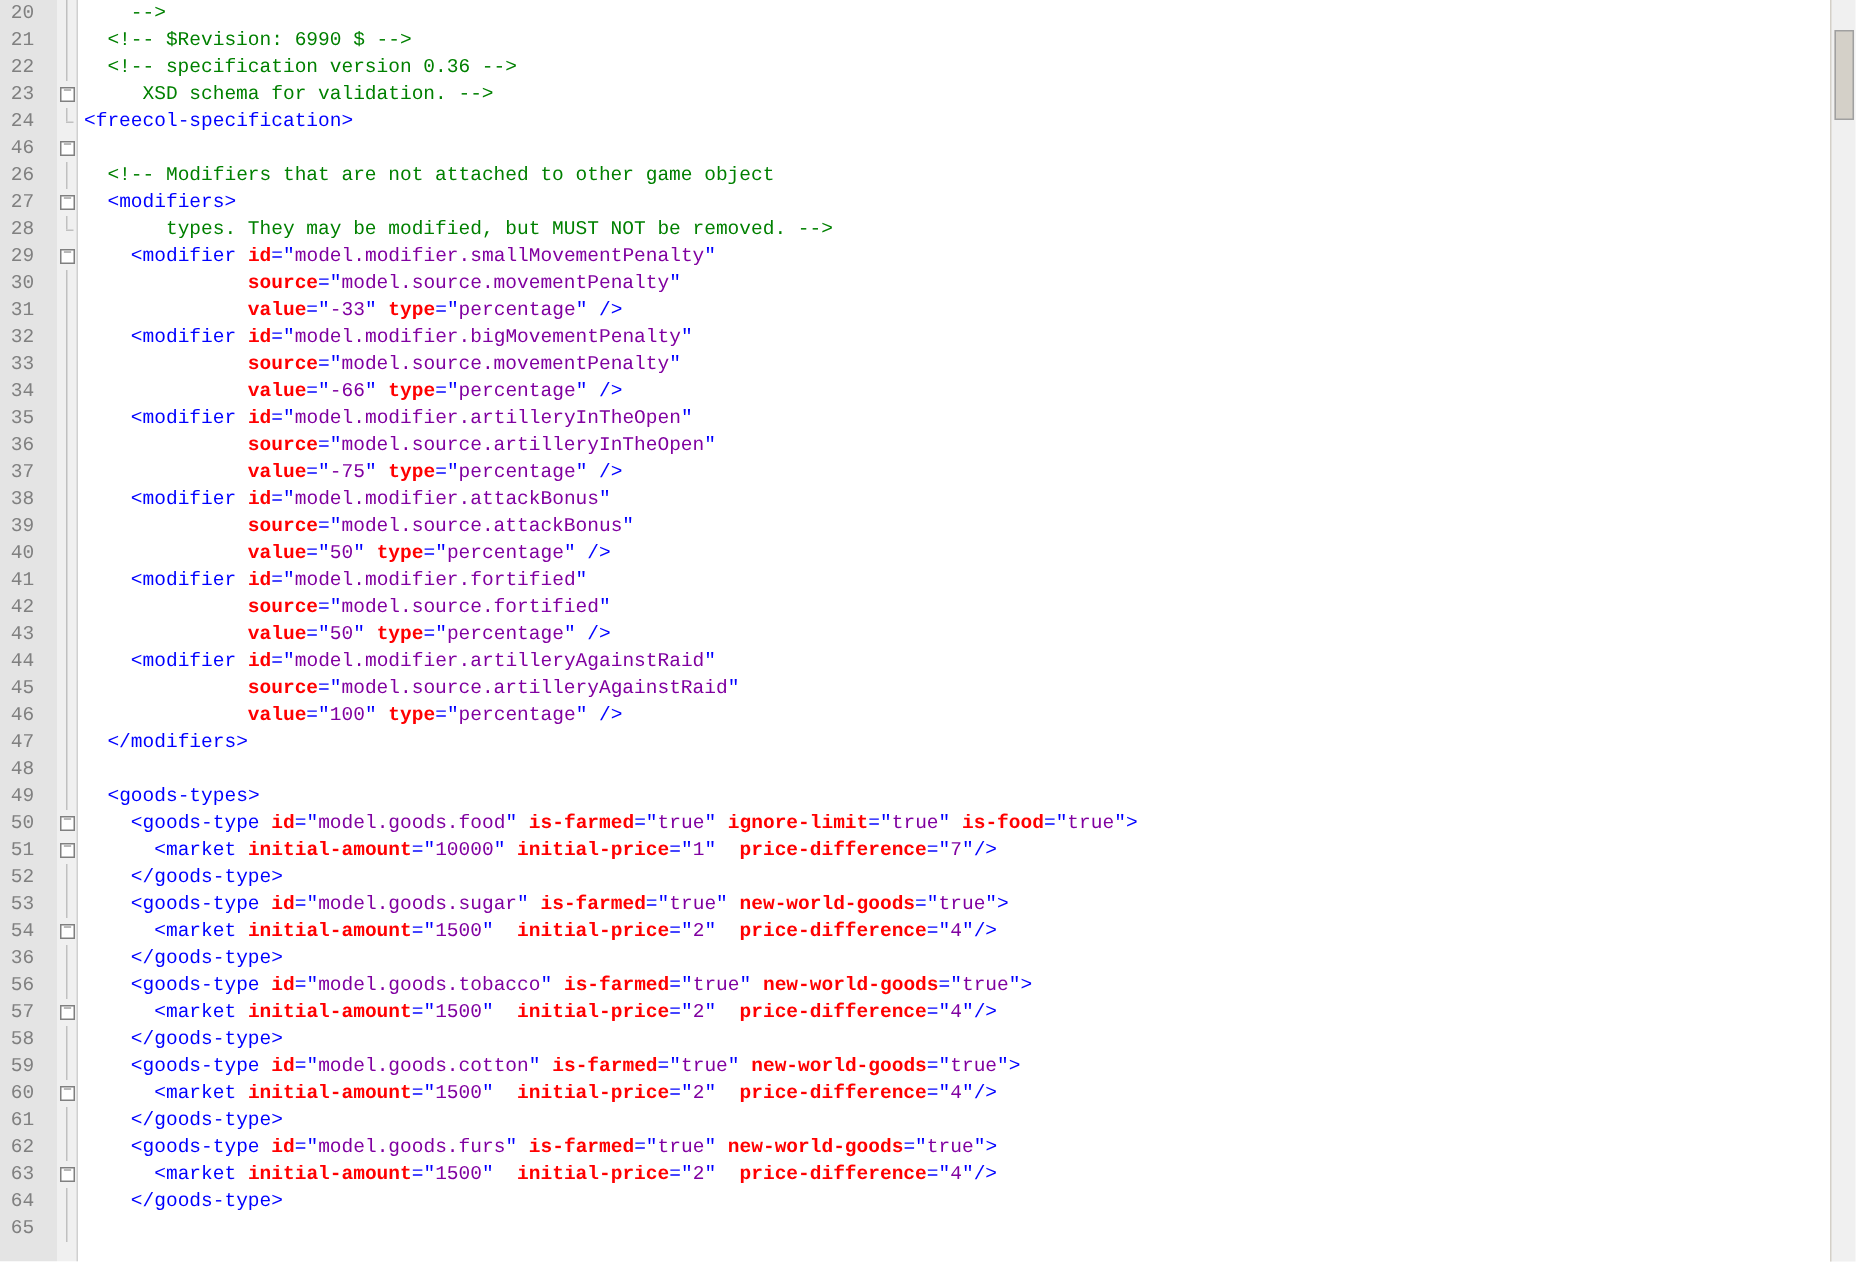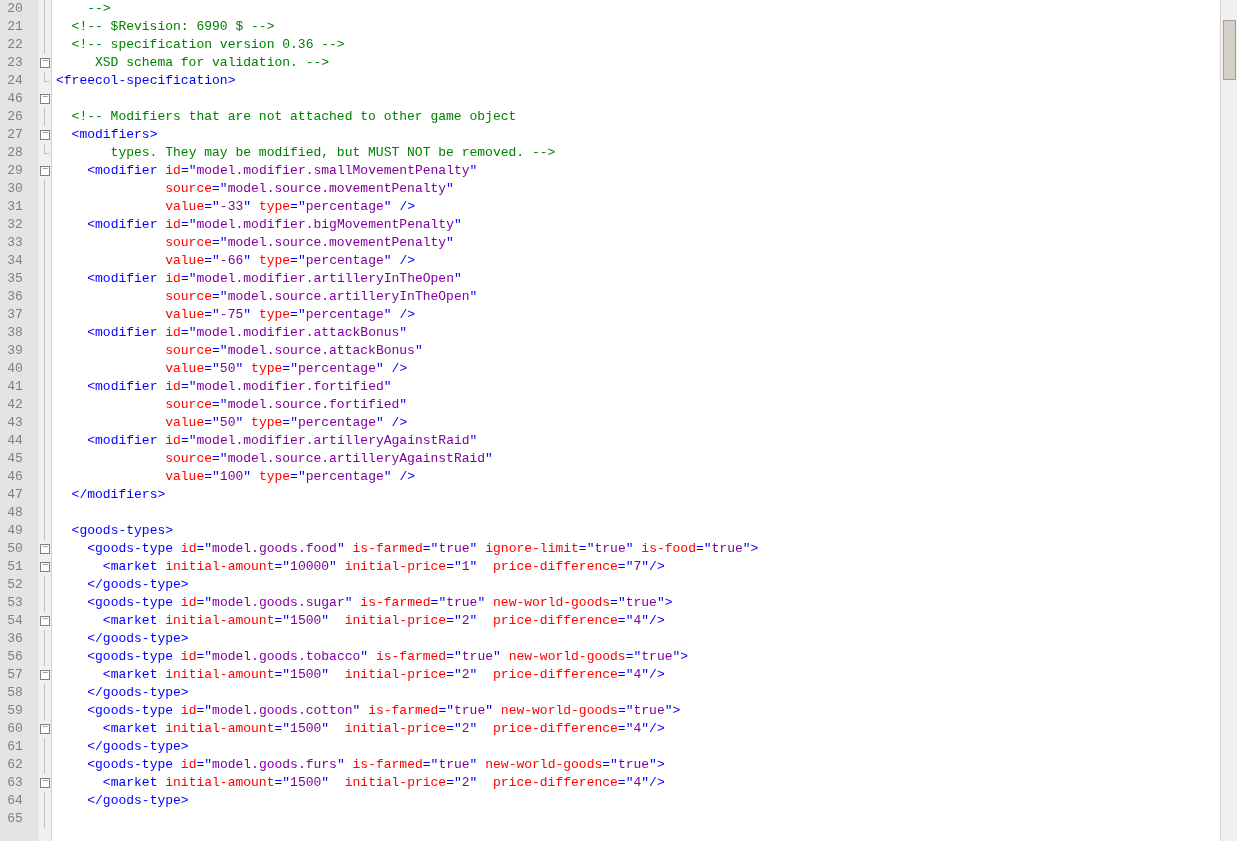--- a/index.html
+++ b/index.html
@@ -86,21 +86,21 @@
   padding-left: 4px;
   overflow: hidden;
 }
 .code .line {
   height: 18px;
   line-height: 18px;
   white-space: pre;
 }
 .cmt { color: #008000; }
 .tag { color: #0000ff; }
-.attr { color: #ff0000; }
+.attr { color: #ff0000; font-weight: bold; }
 .val { color: #8000a0; font-weight: normal; }
 .op { color: #0000ff; }
 .scrollbar-v {
   position: absolute;
   right: 0; top: 0; bottom: 0;
   width: 17px;
   background: #f0f0f0;
   border-left: 1px solid #d4d0c8;
 }
 .scrollbar-v .thumb {

